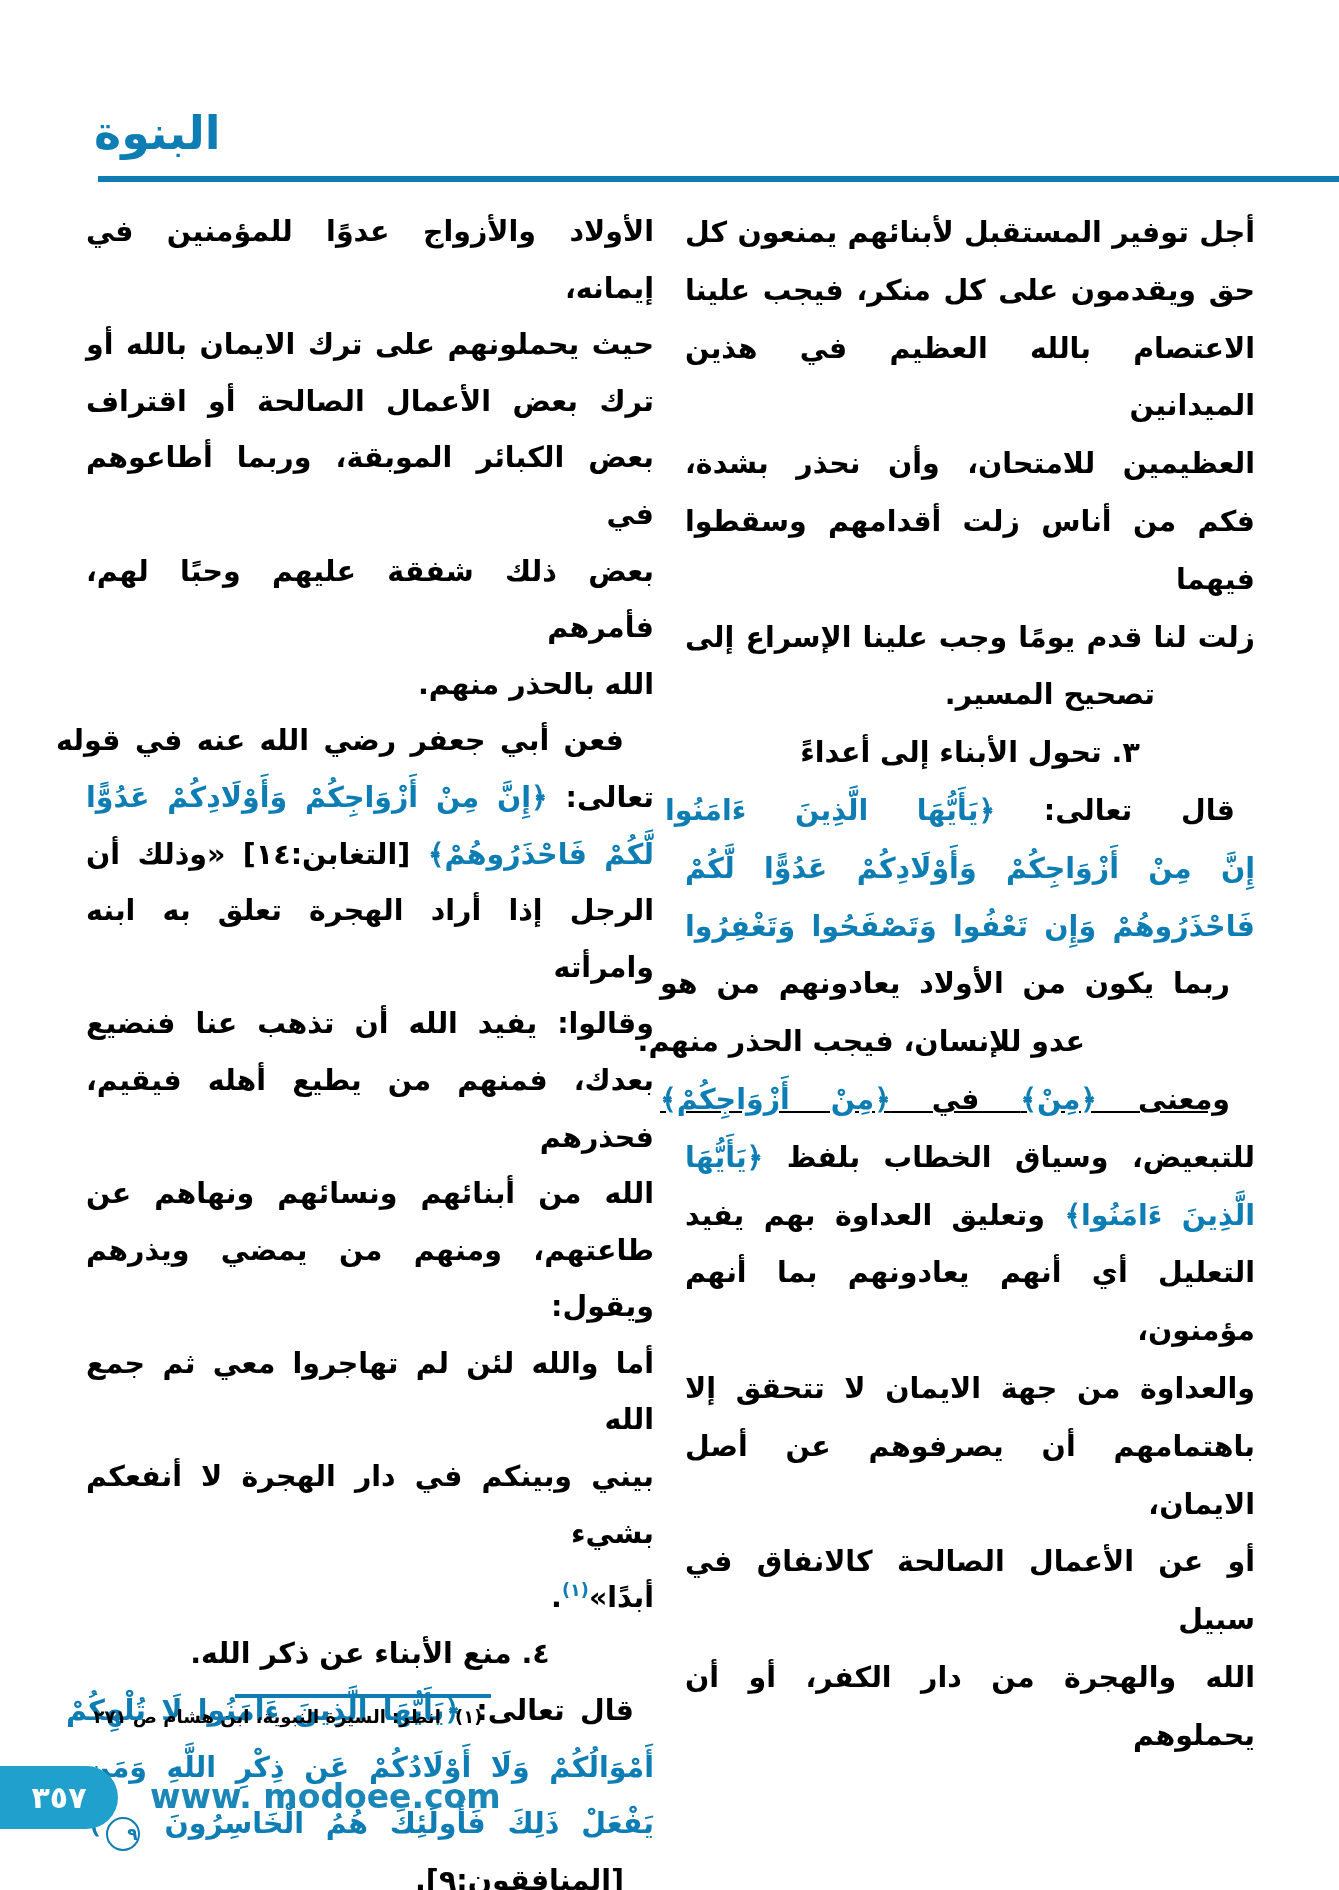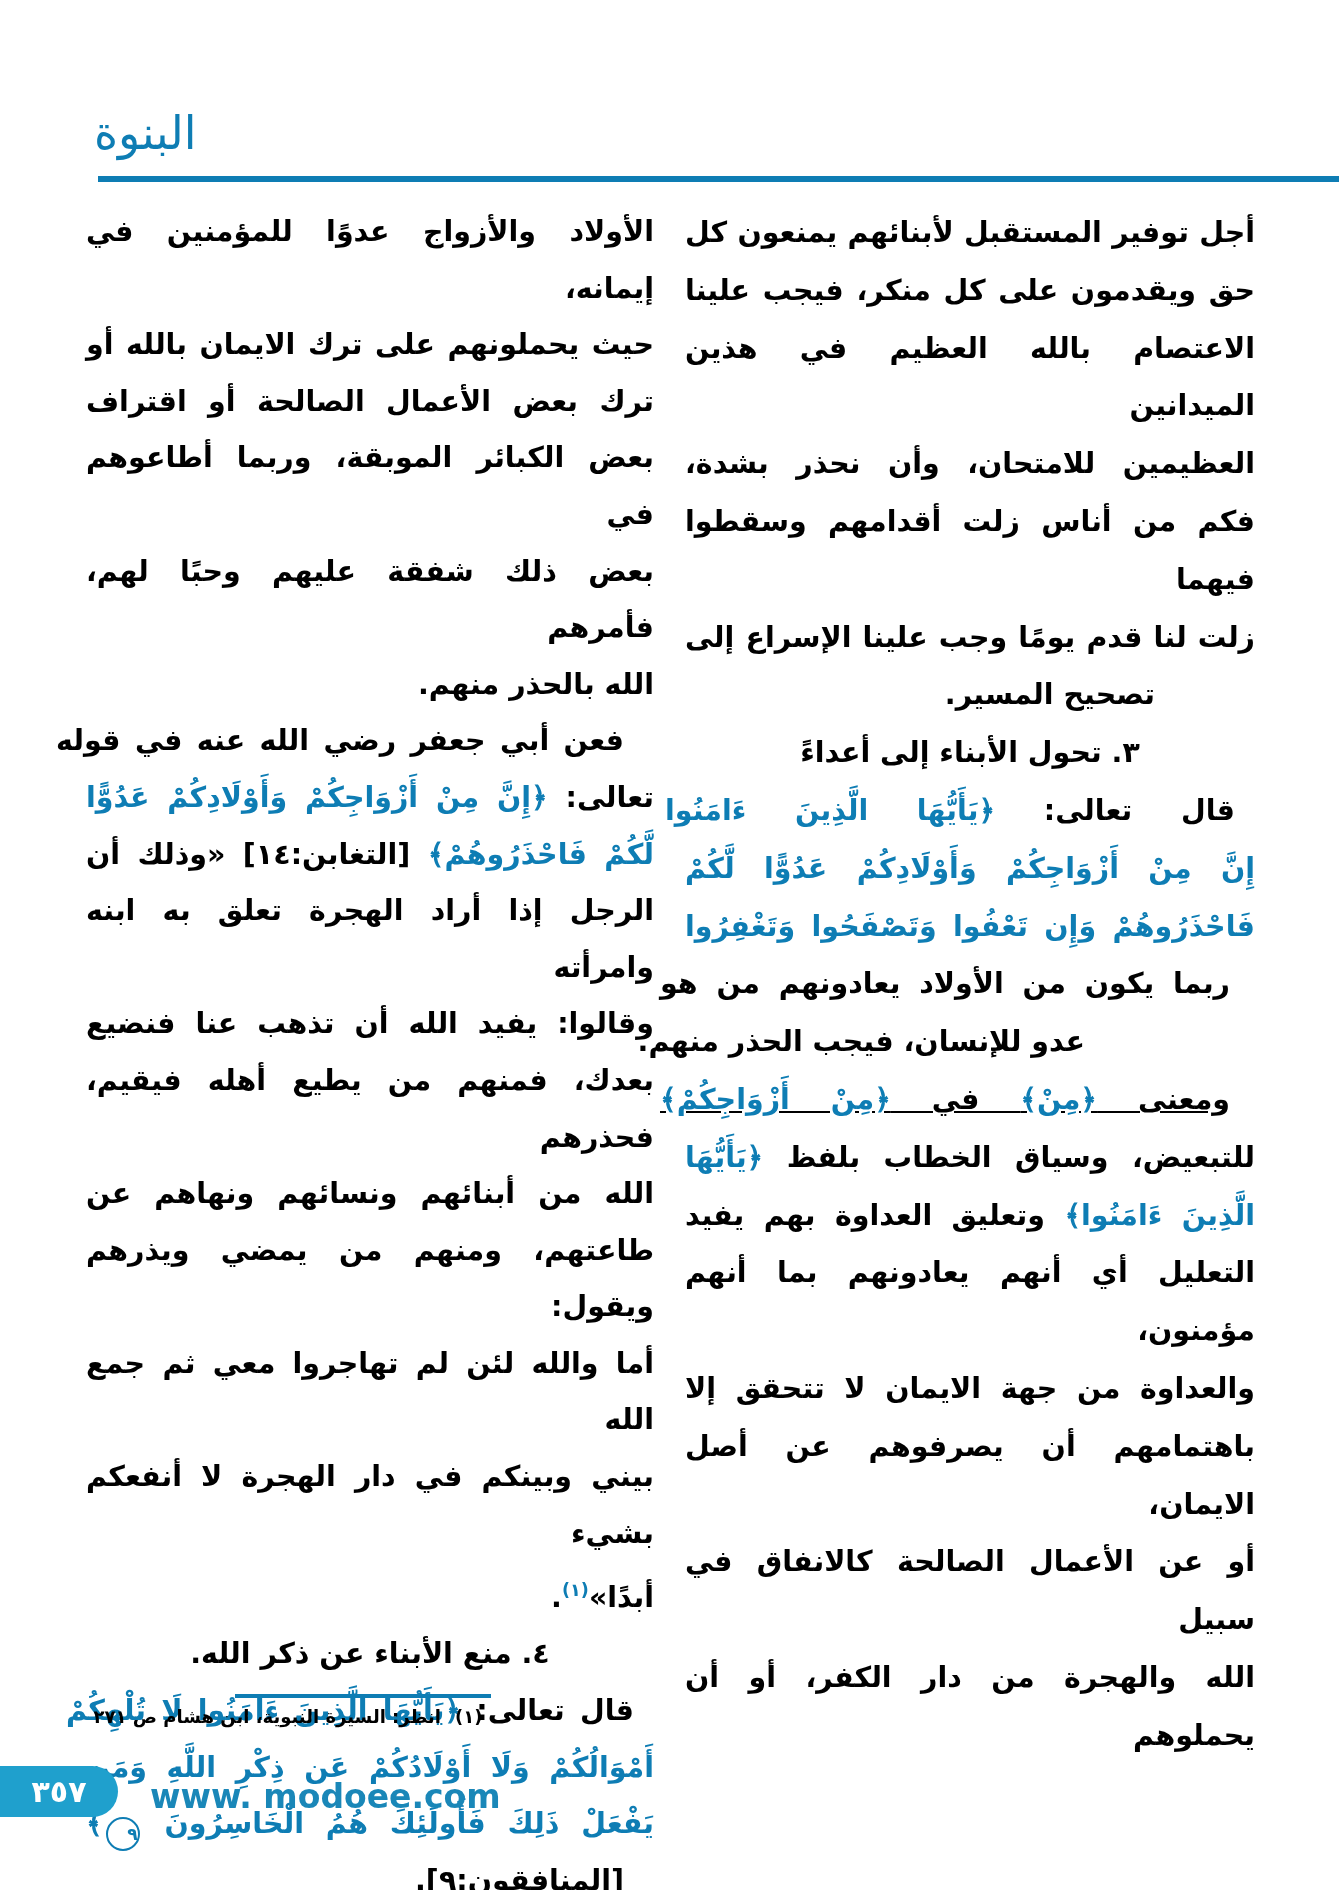--- a/index.html
+++ b/index.html
@@ -2,21 +2,21 @@
 <html lang="ar" style="--accent: #0e7db4; --pill: #1fa0cd; --ink: #000000;"><head>
 <meta charset="utf-8">
 <style>
   :root { --accent:#0e7db4; --pill:#1fa0cd; --ink:#000; }
   html,body { margin:0; padding:0; }
   body {
     width:1339px; height:1890px; background:#ffffff; position:relative;
     overflow:hidden; font-family:"DejaVu Sans", sans-serif; color:var(--ink);
   }
   .section-title {
-    position:absolute; left:94px; top:106px; font-size:46px; font-weight:normal;
+    position:absolute; left:94px; top:106px; font-size:46px; font-weight:bold;
     color:var(--accent); direction:rtl; letter-spacing:-1px;
   }
   .header-rule { position:absolute; left:98px; right:0; top:176px; height:6px; background:var(--accent); }
 
   .col { position:absolute; direction:rtl; font-weight:bold; }
   .col-right { right:84px;  top:204px; width:570px; font-size:28.5px; line-height:57.8px; }
   .col-left  { left:86px;   top:204px; width:568px; font-size:28.5px; line-height:56.6px; }
 
   .line { width:100%; }
   .a-j { text-align:justify; text-align-last:justify; }
@@ -34,21 +34,21 @@
   .seg-fn { color:var(--accent); font-size:0.62em; vertical-align:super; }
 
   .footnote-rule { position:absolute; left:235px; top:1694px; width:256px; height:4px; background:var(--accent); }
   .footnote {
     position:absolute; left:86px; top:1706px; width:404px; direction:rtl;
     text-align:center; font-size:18px; font-weight:bold; color:var(--ink);
   }
   .footnote .marker { margin-left:14px; }
 
   .page-pill {
-    position:absolute; left:0; top:1766px; width:118px; height:51px;
+    position:absolute; left:0; top:1766px; width:118px; height:63px;
     background:var(--pill); border-radius:0 32px 32px 0;
     display:flex; align-items:center; justify-content:center;
     color:#ffffff; font-size:30px; font-weight:bold;
   }
   .website {
     position:absolute; left:150px; top:1777px; font-size:33px; font-weight:bold;
     color:#1a87b8; direction:ltr;
   }
 </style>
 </head>

